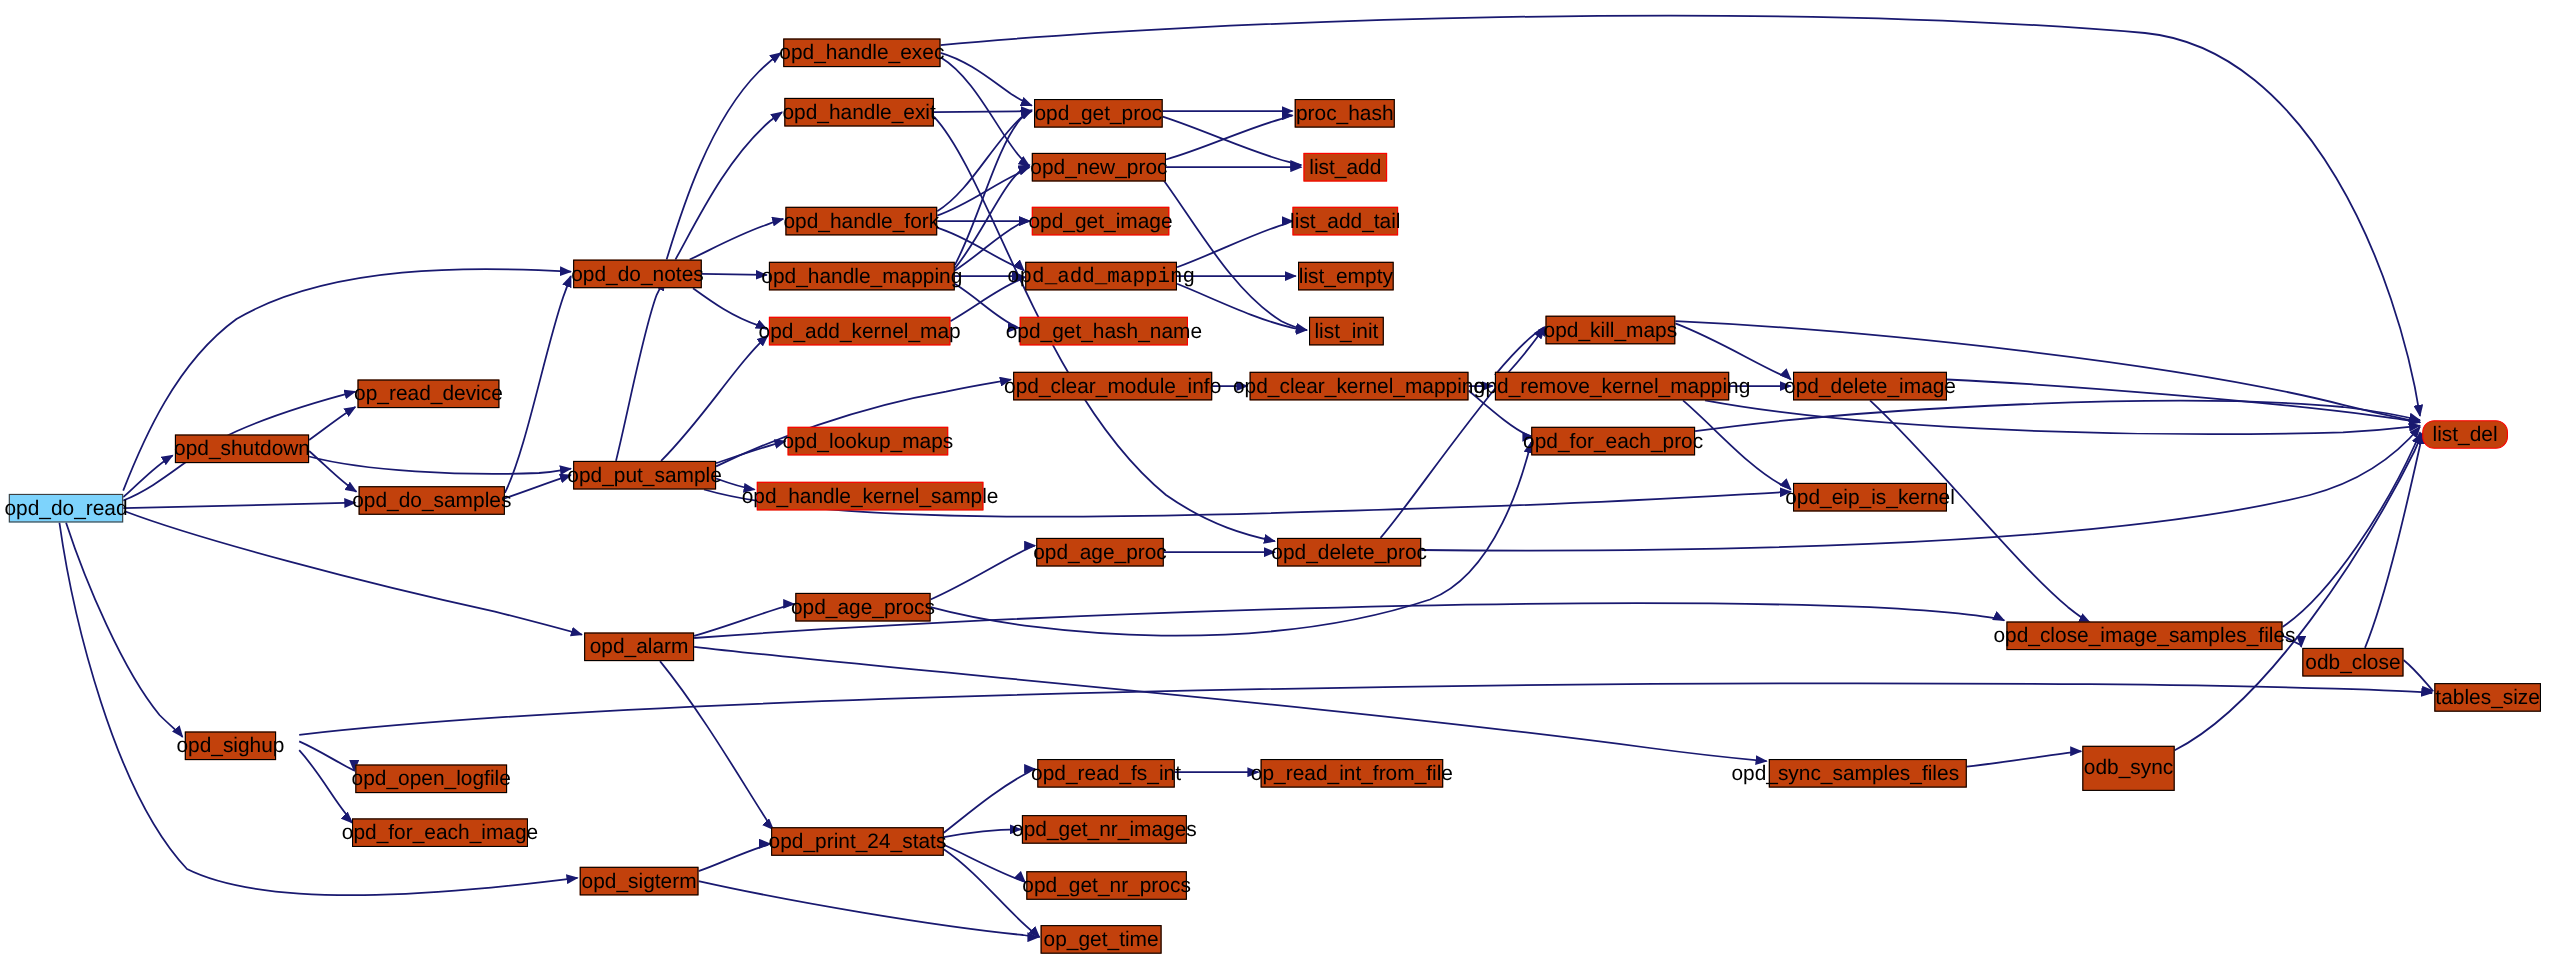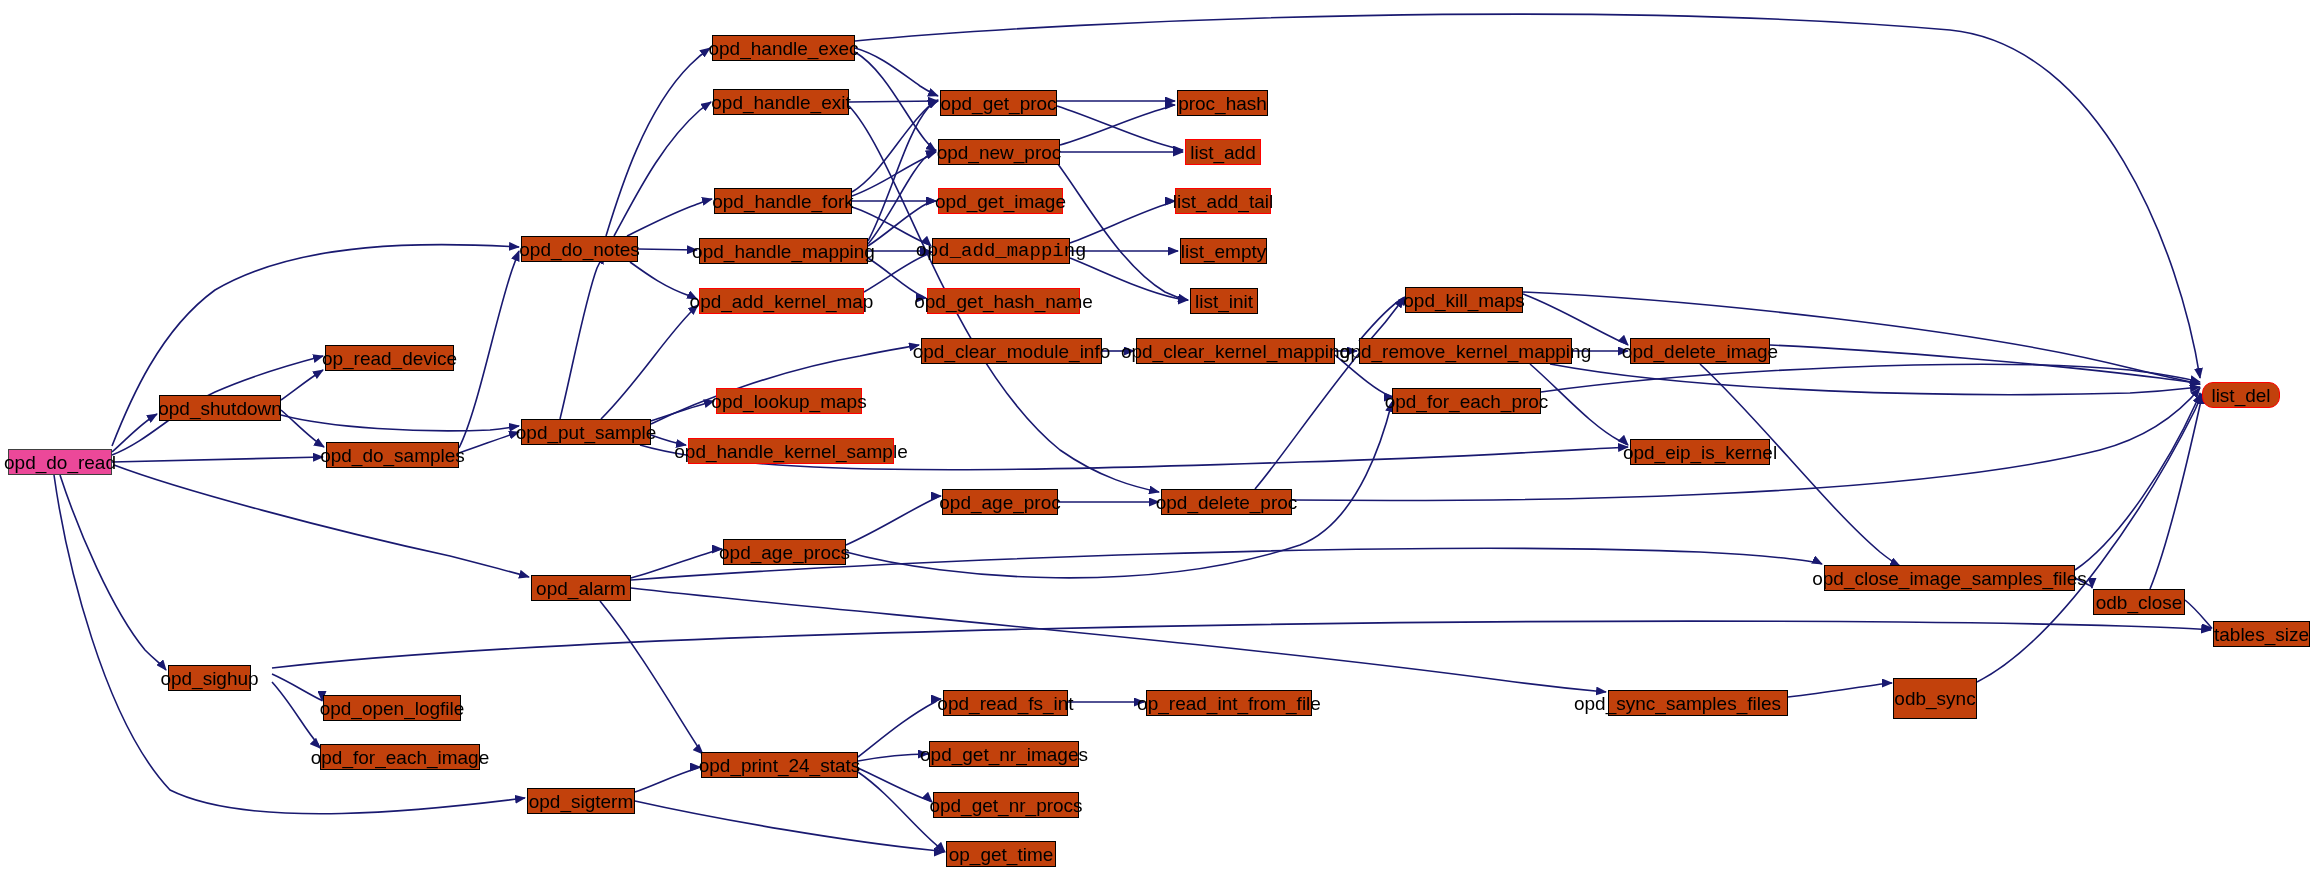--- a/index.html
+++ b/index.html
@@ -35,21 +35,21 @@
     display: flex;
     align-items: center;
     justify-content: center;
     letter-spacing: 0px;
     z-index: 5;
   }
   .node.red {
     border-color: #ff0000;
   }
   .node.current {
-    background: #ec4899;
+    background: #7dd3fc;
     border-color: #404040;
   }
   .node .nlabel {
     pointer-events: none;
     padding: 0 6px;
   }
 </style>
 </head>
 <body>
 

